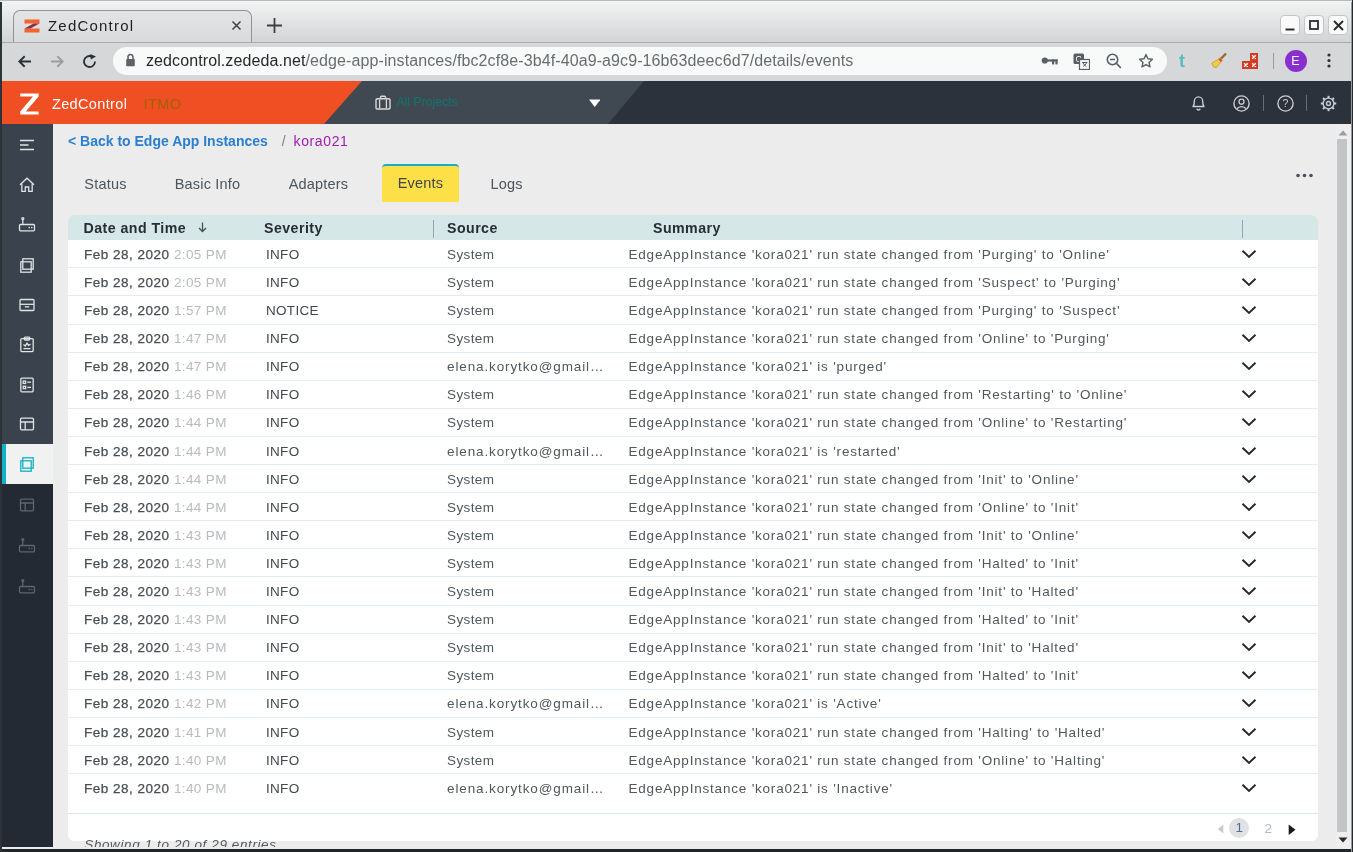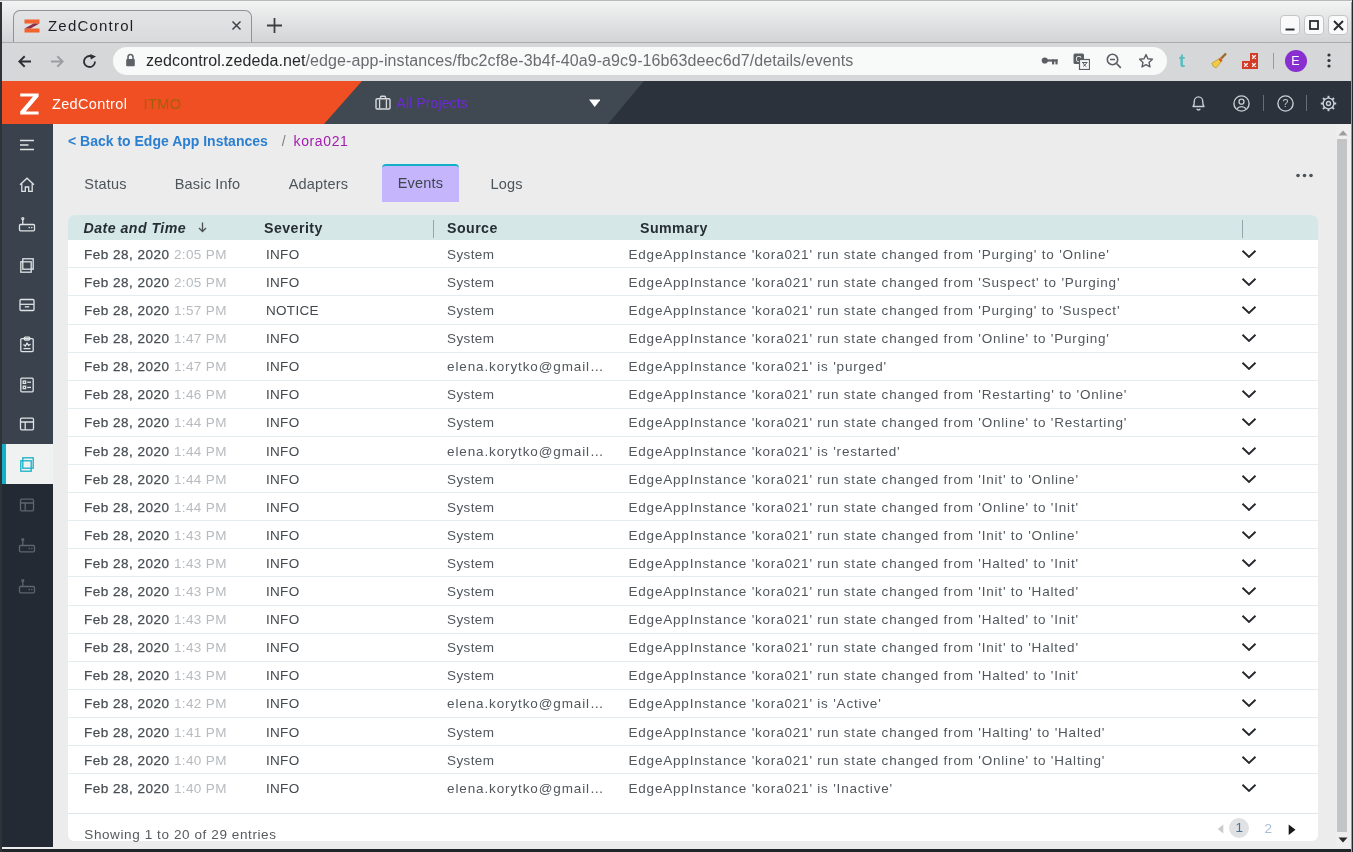--- a/index.html
+++ b/index.html
@@ -21,53 +21,53 @@
   #urltext .gray { color:#696d70; }
 
   
   #appheader { left:0; top:81px; width:1353px; height:43px; background:#2b323c; }
   #hdr-mid { left:0; top:0; width:700px; height:43px; background:#404952;
     clip-path:polygon(0 0, 644px 0, 608px 43px, 0 43px); }
   #hdr-red { left:0; top:0; width:400px; height:43px; background:#f04e23;
     clip-path:polygon(0 0, 362px 0, 324px 43px, 0 43px); }
     #hdr-name { left:52px; top:95.5px; color:#ffffff; font-size:14.5px; letter-spacing:0.35px; }
   #hdr-itmo { left:143.5px; top:95.5px; color:#a16207; font-size:14.5px; letter-spacing:0.4px; }
-  #hdr-proj { left:396.5px; top:95px; color:#6d28d9; font-size:14px; letter-spacing:0.1px; }
+  #hdr-proj { left:396.5px; top:95px; color:#0f766e; font-size:12px; letter-spacing:0.1px; }
 
   
   #sidebar { left:1.5px; top:124px; width:51.5px; height:723.3px; background:#3a434d; }
   #sidebar-low { left:1.5px; top:483.5px; width:51.5px; height:363.8px; background:#232a33; }
   #sideselect { left:1.5px; top:443.5px; width:51.5px; height:40px; background:#f0f1f1; }
   #sidebar-teal { left:1.5px; top:443.5px; width:4.5px; height:40px; background:#14b0c7; }
 
   
   #content { left:53px; top:124px; width:1282.5px; height:723.3px; background:#ececed; }
   #breadcrumb { left:68px; top:133px; font-size:14px; font-weight:700; color:#2a7fd0; letter-spacing:0px;}
   #breadcrumb .sep { color:#7b8084; font-weight:400; padding:0 8px 0 10px;}
   #breadcrumb .cur { color:#a21caf; font-weight:400; letter-spacing:0.6px; }
   #tabs { left:68px; top:164px; height:35px; }
   .tab { position:absolute; top:0; height:35px; font-size:14.5px; color:#4d545a; text-align:center; line-height:40.5px; letter-spacing:0.2px;}
-  #tab-active { left:314px; top:0; width:77px; height:37.8px; background:#c4b5fd; border-radius:4px 4px 0 0; border-top:2.5px solid #14b0c7; color:#3e454b; line-height:35px;}
+  #tab-active { left:314px; top:0; width:77px; height:37.8px; background:#fde047; border-radius:4px 4px 0 0; border-top:2.5px solid #14b0c7; color:#3e454b; line-height:35px;}
   #dots3 { left:1295.5px; top:173px; }
 
   
   #card { left:68px; top:215px; width:1250px; height:625.7px; background:#ffffff; border-radius:6px; }
   #thead { left:0; top:0; width:1250px; height:25.3px; background:#d6e7e8; border-radius:6px 6px 0 0; }
   .th { position:absolute; top:4.5px; font-size:14.2px; font-weight:700; color:#262d33; letter-spacing:0.45px;}
   .cdiv { position:absolute; top:4.5px; width:1px; height:18px; background:#94a5ab; }
   .row { position:absolute; left:0; width:1250px; height:28.1px; border-bottom:1px solid #e3edf0; }
   .date { position:absolute; left:16px; top:50%; transform:translateY(-50%); font-size:13.5px; font-weight:400; color:#484e53; -webkit-text-stroke:0.25px #484e53; letter-spacing:0.5px; }
   .time { position:absolute; left:106px; top:50%; transform:translateY(-50%); font-size:13.5px; color:#b7bbbf; letter-spacing:0.35px; }
   .sev  { position:absolute; left:198px; top:50%; transform:translateY(-50%); font-size:13.5px; color:#42484d; letter-spacing:0.3px;}
   .src  { position:absolute; left:379px; top:50%; transform:translateY(-50%); font-size:13.5px; color:#51575c; letter-spacing:0.4px;text-align:center; }
   .src.em { letter-spacing:0.88px; }
   .sum  { position:absolute; left:560.5px; top:50%; transform:translateY(-50%); font-size:13.5px; color:#51575c; letter-spacing:0.8px; }
   .chev { position:absolute; left:1172.6px; top:50%; transform:translateY(-50%); }
   #tfoot { left:0; top:597.9px; width:1250px; height:27.8px; border-top:1px solid #dbe7ed; }
-  #showing { position:absolute; left:16.3px; top:13px; font-size:13.5px; color:#555a5e; letter-spacing:0.6px; }
+  #showing { position:absolute; left:16.3px; top:23px; font-size:13.5px; color:#555a5e; letter-spacing:0.6px;font-style:italic; }
 
   
   #vscroll { left:1335.5px; top:124px; width:15px; height:723.3px; background:#eeeeef; }
   #vthumb { left:1336.5px; top:138.5px; width:10.5px; height:693px; background:#c2c4c6; }
   #bstrip1 { left:1.5px; top:847.3px; width:1349px; height:2.1px; background:#ebecec; }
   #bstrip2 { left:0; top:849.4px; width:1353px; height:2.6px; background:#212529; }
   #lborder { left:0; top:2px; width:1.5px; height:850px; background:#2e3338; }
   #rborder1 { left:1350.5px; top:2px; width:1px; height:850px; background:#97999b; }
   #rborder2 { left:1351.5px; top:0px; width:1.5px; height:852px; background:#26292d; }
 </style>
@@ -373,24 +373,24 @@
 <div class="abs" id="dots3">
   <svg width="17" height="5" viewBox="0 0 17 5">
     <circle cx="2" cy="2.5" r="1.8" fill="#4c5156"></circle>
       <circle cx="8.5" cy="2.5" r="1.8" fill="#4c5156"></circle>
       <circle cx="15" cy="2.5" r="1.8" fill="#4c5156"></circle>
   </svg>
 </div>
 
 <div class="abs" id="card">
   <div class="abs" id="thead">
-    <span class="th" style="left:15.5px;font-style:italic;">Date and Time</span>
+    <span class="th" style="left:15.5px;">Date and Time</span>
     <span class="th" style="left:196px;">Severity</span>
     <span class="th" style="left:379px;">Source</span>
-    <span class="th" style="left:572px;">Summary</span>
+    <span class="th" style="left:585px;">Summary</span>
     <span class="abs" style="left:130px; top:7px;">
       <svg width="9" height="11" viewBox="0 0 9 11">
           <path d="M4.5 0.5 V9 M1 6 L4.5 9.5 L8 6" stroke="#4a4f54" stroke-width="1.3" fill="none"></path>
         </svg>
     </span>
     <span class="cdiv" style="left:364.8px;"></span>
     <span class="cdiv" style="left:1174.3px;"></span>
   </div>
   <div id="rows">
       <div class="row" style="top:25.3px;">

